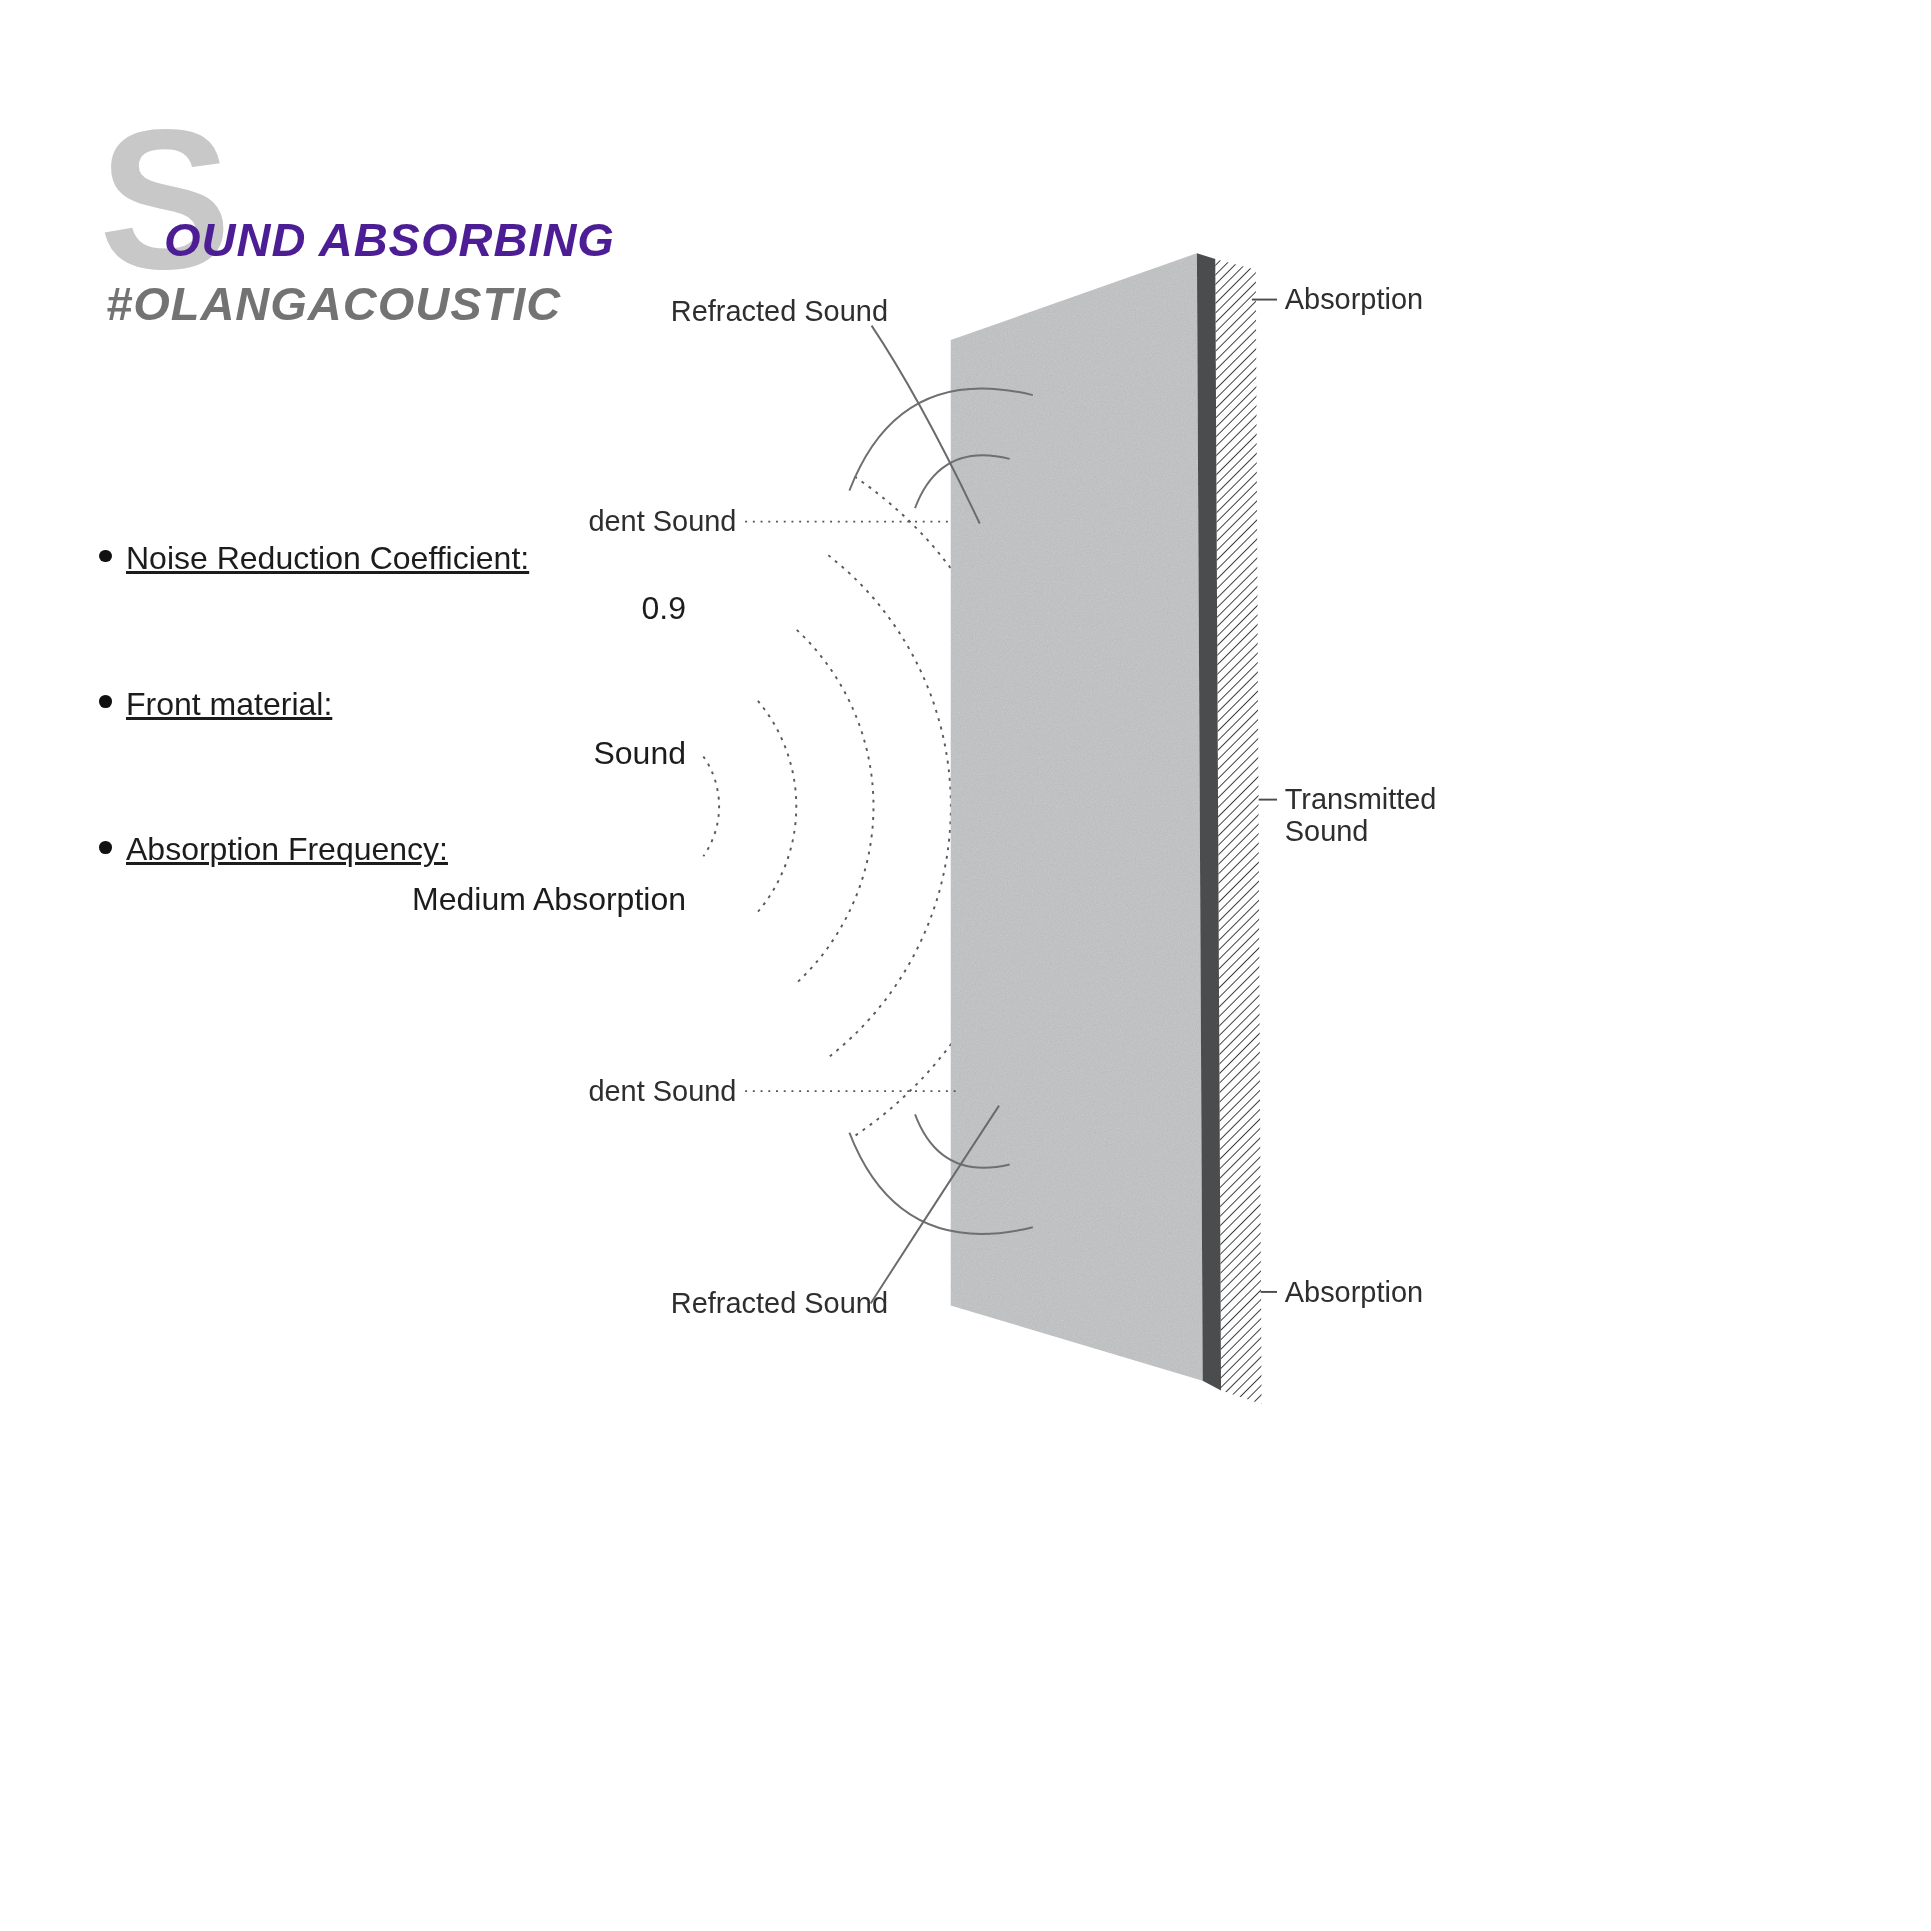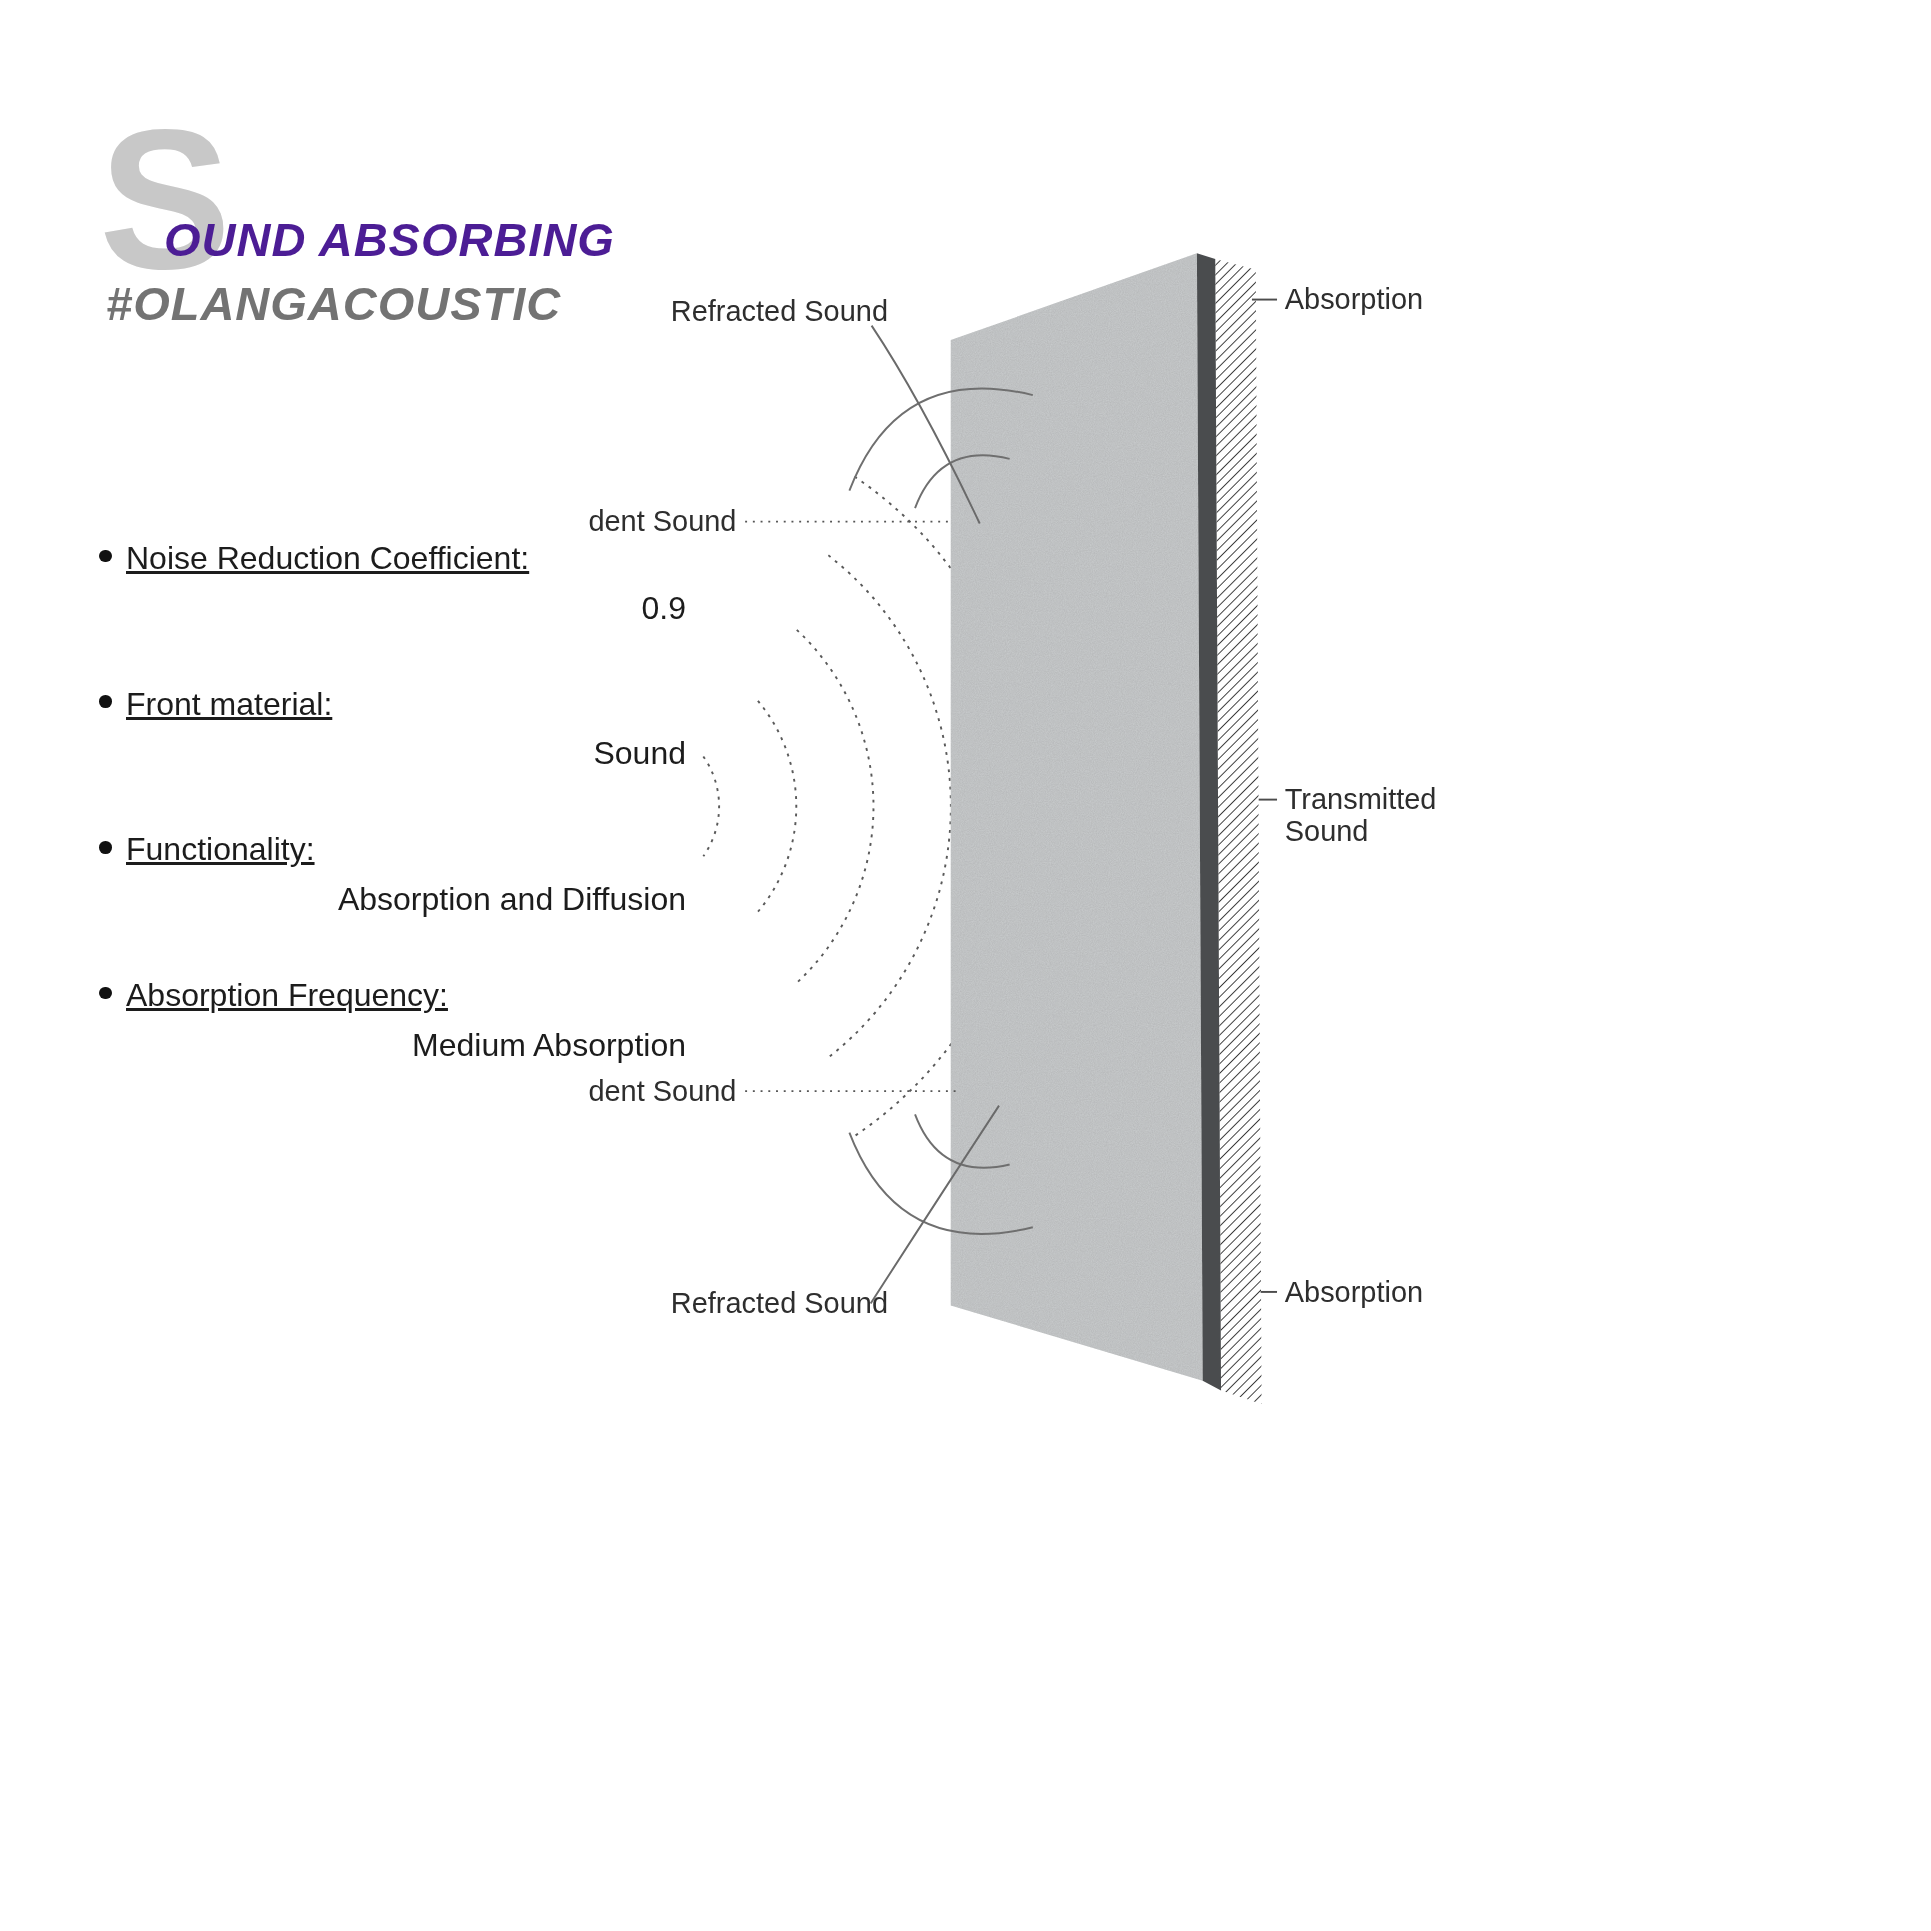--- a/index.html
+++ b/index.html
@@ -45,25 +45,20 @@
 <div class="specs">
   <div class="spec">
     <span class="dot"></span>
     <div class="spec-label">Noise Reduction Coefficient:</div>
     <div class="spec-value">0.9</div>
   </div>
   <div class="spec">
     <span class="dot"></span>
     <div class="spec-label">Front material:</div>
     <div class="spec-value">Sound</div>
-  </div>
-  <div class="spec">
-    <span class="dot"></span>
-    <div class="spec-label">Functionality:</div>
-    <div class="spec-value">Absorption and Diffusion</div>
   </div>
   <div class="spec">
     <span class="dot"></span>
     <div class="spec-label">Absorption Frequency:</div>
     <div class="spec-value">Medium Absorption</div>
   </div>
 </div>
 
 <svg class="diagram" width="869" height="1197" viewBox="0 0 900 1240">
   <defs>

